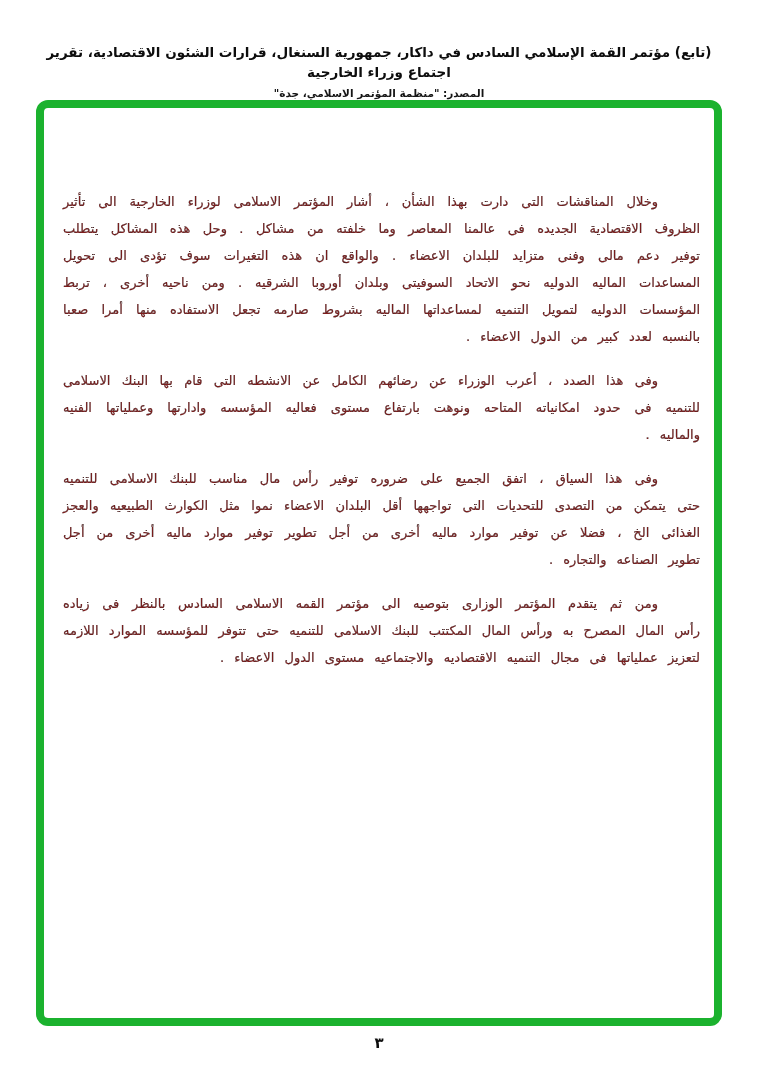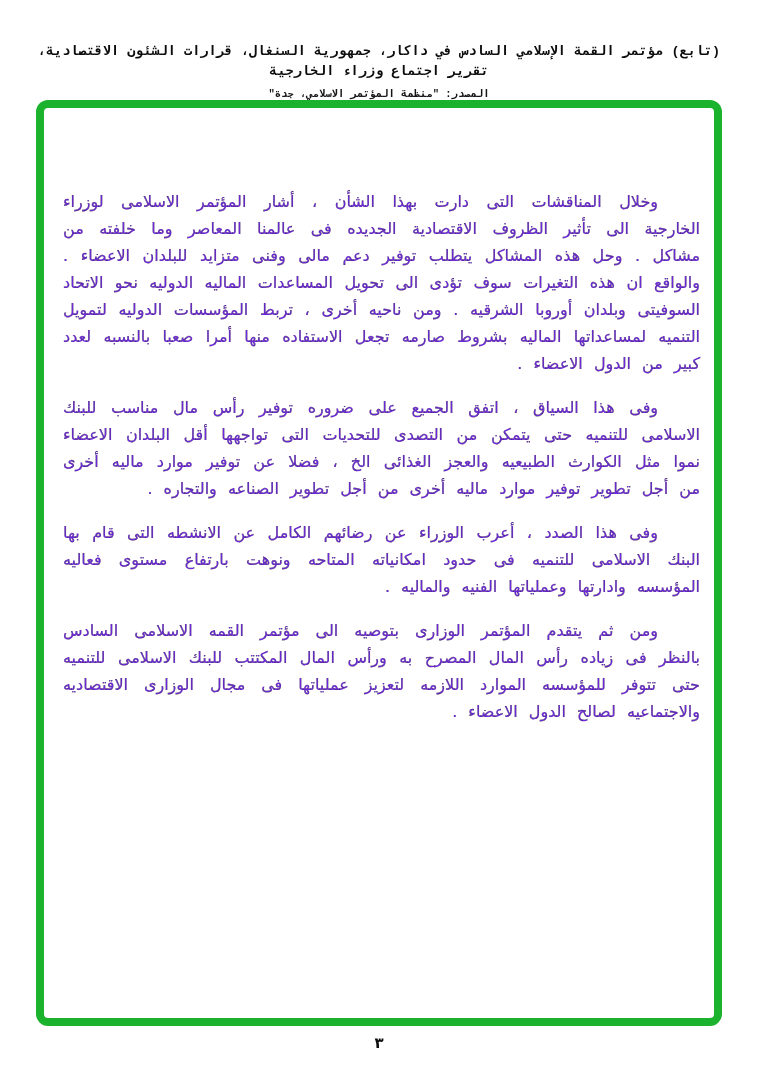--- a/index.html
+++ b/index.html
@@ -17,21 +17,20 @@
 
   
   .doc-header {
     position: absolute;
     top: 42px;
     left: 0;
     width: 758px;
     text-align: center;
     direction: rtl;
     color: #0d0d0d;
-    font-family: Liberation Mono, monospace;
   }
   .doc-header .line1 {
     font-size: 13.5px;
     font-weight: bold;
     letter-spacing: 0;
     line-height: 20px;
     padding: 0 24px;
   }
   .doc-header .line2 {
     font-size: 10.5px;
@@ -54,23 +53,23 @@
   }
 
   
   .scan-body {
     position: absolute;
     top: 188px;
     right: 58px;
     width: 637px;
     direction: rtl;
     text-align: justify;
-    font-size: 16px;
+    font-size: 13px;
     line-height: 27px;
-    color: #6d28d9;
+    color: #7f1d1d;
     word-spacing: 6px;
     font-weight: 500;
     -webkit-text-stroke: 0.2px #1c1c1c;
   }
   .scan-body p {
     margin: 0 0 17px 0;
     text-indent: 42px;
   }
   .scan-body p:last-child {
     margin-bottom: 0;
@@ -93,18 +92,18 @@
 
 <div class="doc-header">
   <div class="line1">(تابع) مؤتمر القمة الإسلامي السادس في داكار، جمهورية السنغال، قرارات الشئون الاقتصادية، تقرير اجتماع وزراء الخارجية</div>
   <div class="line2">المصدر: "منظمة المؤتمر الاسلامي، جدة"</div>
 </div>
 
 <div class="green-frame"></div>
 
 <div class="scan-body">
   <p>وخلال المناقشات التى دارت بهذا الشأن ، أشار المؤتمر الاسلامى لوزراء الخارجية الى تأثير الظروف الاقتصادية الجديده فى عالمنا المعاصر وما خلفته من مشاكل . وحل هذه المشاكل يتطلب توفير دعم مالى وفنى متزايد للبلدان الاعضاء . والواقع ان هذه التغيرات سوف تؤدى الى تحويل المساعدات الماليه الدوليه نحو الاتحاد السوفيتى وبلدان أوروبا الشرقيه . ومن ناحيه أخرى ، تربط المؤسسات الدوليه لتمويل التنميه لمساعداتها الماليه بشروط صارمه تجعل الاستفاده منها أمرا صعبا بالنسبه لعدد كبير من الدول الاعضاء .</p>
+  <p>وفى هذا الصدد ، أعرب الوزراء عن رضائهم الكامل عن الانشطه التى قام بها البنك الاسلامى للتنميه فى حدود امكانياته المتاحه ونوهت بارتفاع مستوى فعاليه المؤسسه وادارتها وعملياتها الفنيه والماليه .</p>
   <p>وفى هذا السياق ، اتفق الجميع على ضروره توفير رأس مال مناسب للبنك الاسلامى للتنميه حتى يتمكن من التصدى للتحديات التى تواجهها أقل البلدان الاعضاء نموا مثل الكوارث الطبيعيه والعجز الغذائى الخ ، فضلا عن توفير موارد ماليه أخرى من أجل تطوير توفير موارد ماليه أخرى من أجل تطوير الصناعه والتجاره .</p>
-  <p>وفى هذا الصدد ، أعرب الوزراء عن رضائهم الكامل عن الانشطه التى قام بها البنك الاسلامى للتنميه فى حدود امكانياته المتاحه ونوهت بارتفاع مستوى فعاليه المؤسسه وادارتها وعملياتها الفنيه والماليه .</p>
-  <p>ومن ثم يتقدم المؤتمر الوزارى بتوصيه الى مؤتمر القمه الاسلامى السادس بالنظر فى زياده رأس المال المصرح به ورأس المال المكتتب للبنك الاسلامى للتنميه حتى تتوفر للمؤسسه الموارد اللازمه لتعزيز عملياتها فى مجال الوزارى الاقتصاديه والاجتماعيه لصالح الدول الاعضاء .</p>
+  <p>ومن ثم يتقدم المؤتمر الوزارى بتوصيه الى مؤتمر القمه الاسلامى السادس بالنظر فى زياده رأس المال المصرح به ورأس المال المكتتب للبنك الاسلامى للتنميه حتى تتوفر للمؤسسه الموارد اللازمه لتعزيز عملياتها فى مجال التنميه الاقتصاديه والاجتماعيه مستوى الدول الاعضاء .</p>
 </div>
 
 <div class="page-number">٣</div>
 
 </body></html>

